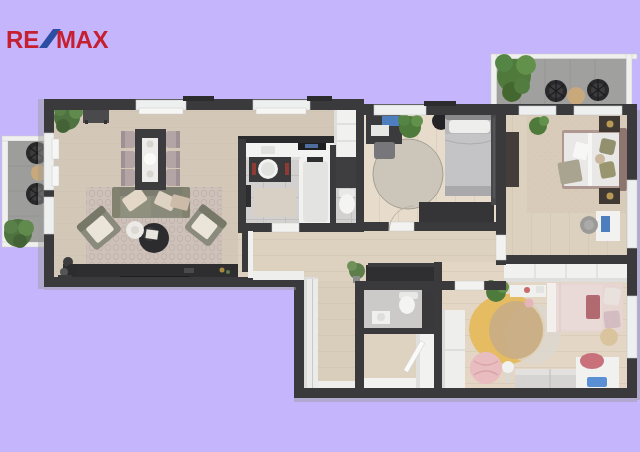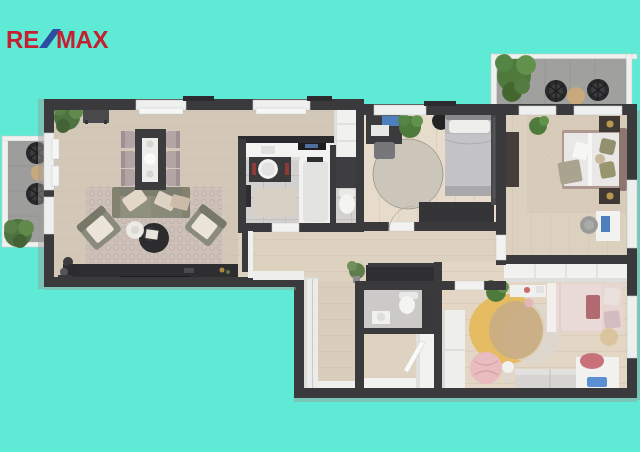--- a/index.html
+++ b/index.html
@@ -1,16 +1,16 @@
 <!DOCTYPE html>
 <html><head>
 <meta charset="utf-8">
 <style>
   html,body{margin:0;padding:0;background:#ffffff;}
-  #stage{position:relative;width:640px;height:452px;background:#5eead4;overflow:hidden;font-family:"Liberation Sans",sans-serif;}
+  #stage{position:relative;width:640px;height:452px;background:#c4b5fd;overflow:hidden;font-family:"Liberation Sans",sans-serif;}
   svg{position:absolute;top:0;left:0;}
 </style>
 </head>
 <body>
 <div id="stage">
 <svg width="640" height="452" viewBox="0 0 640 452">
 <defs>
   <pattern id="planksV" width="19" height="452" patternUnits="userSpaceOnUse">
     <rect width="19" height="452" fill="none"></rect>
     <line x1="18.5" y1="0" x2="18.5" y2="452" stroke="#c9bead" stroke-width="1" opacity="0.4"></line>

